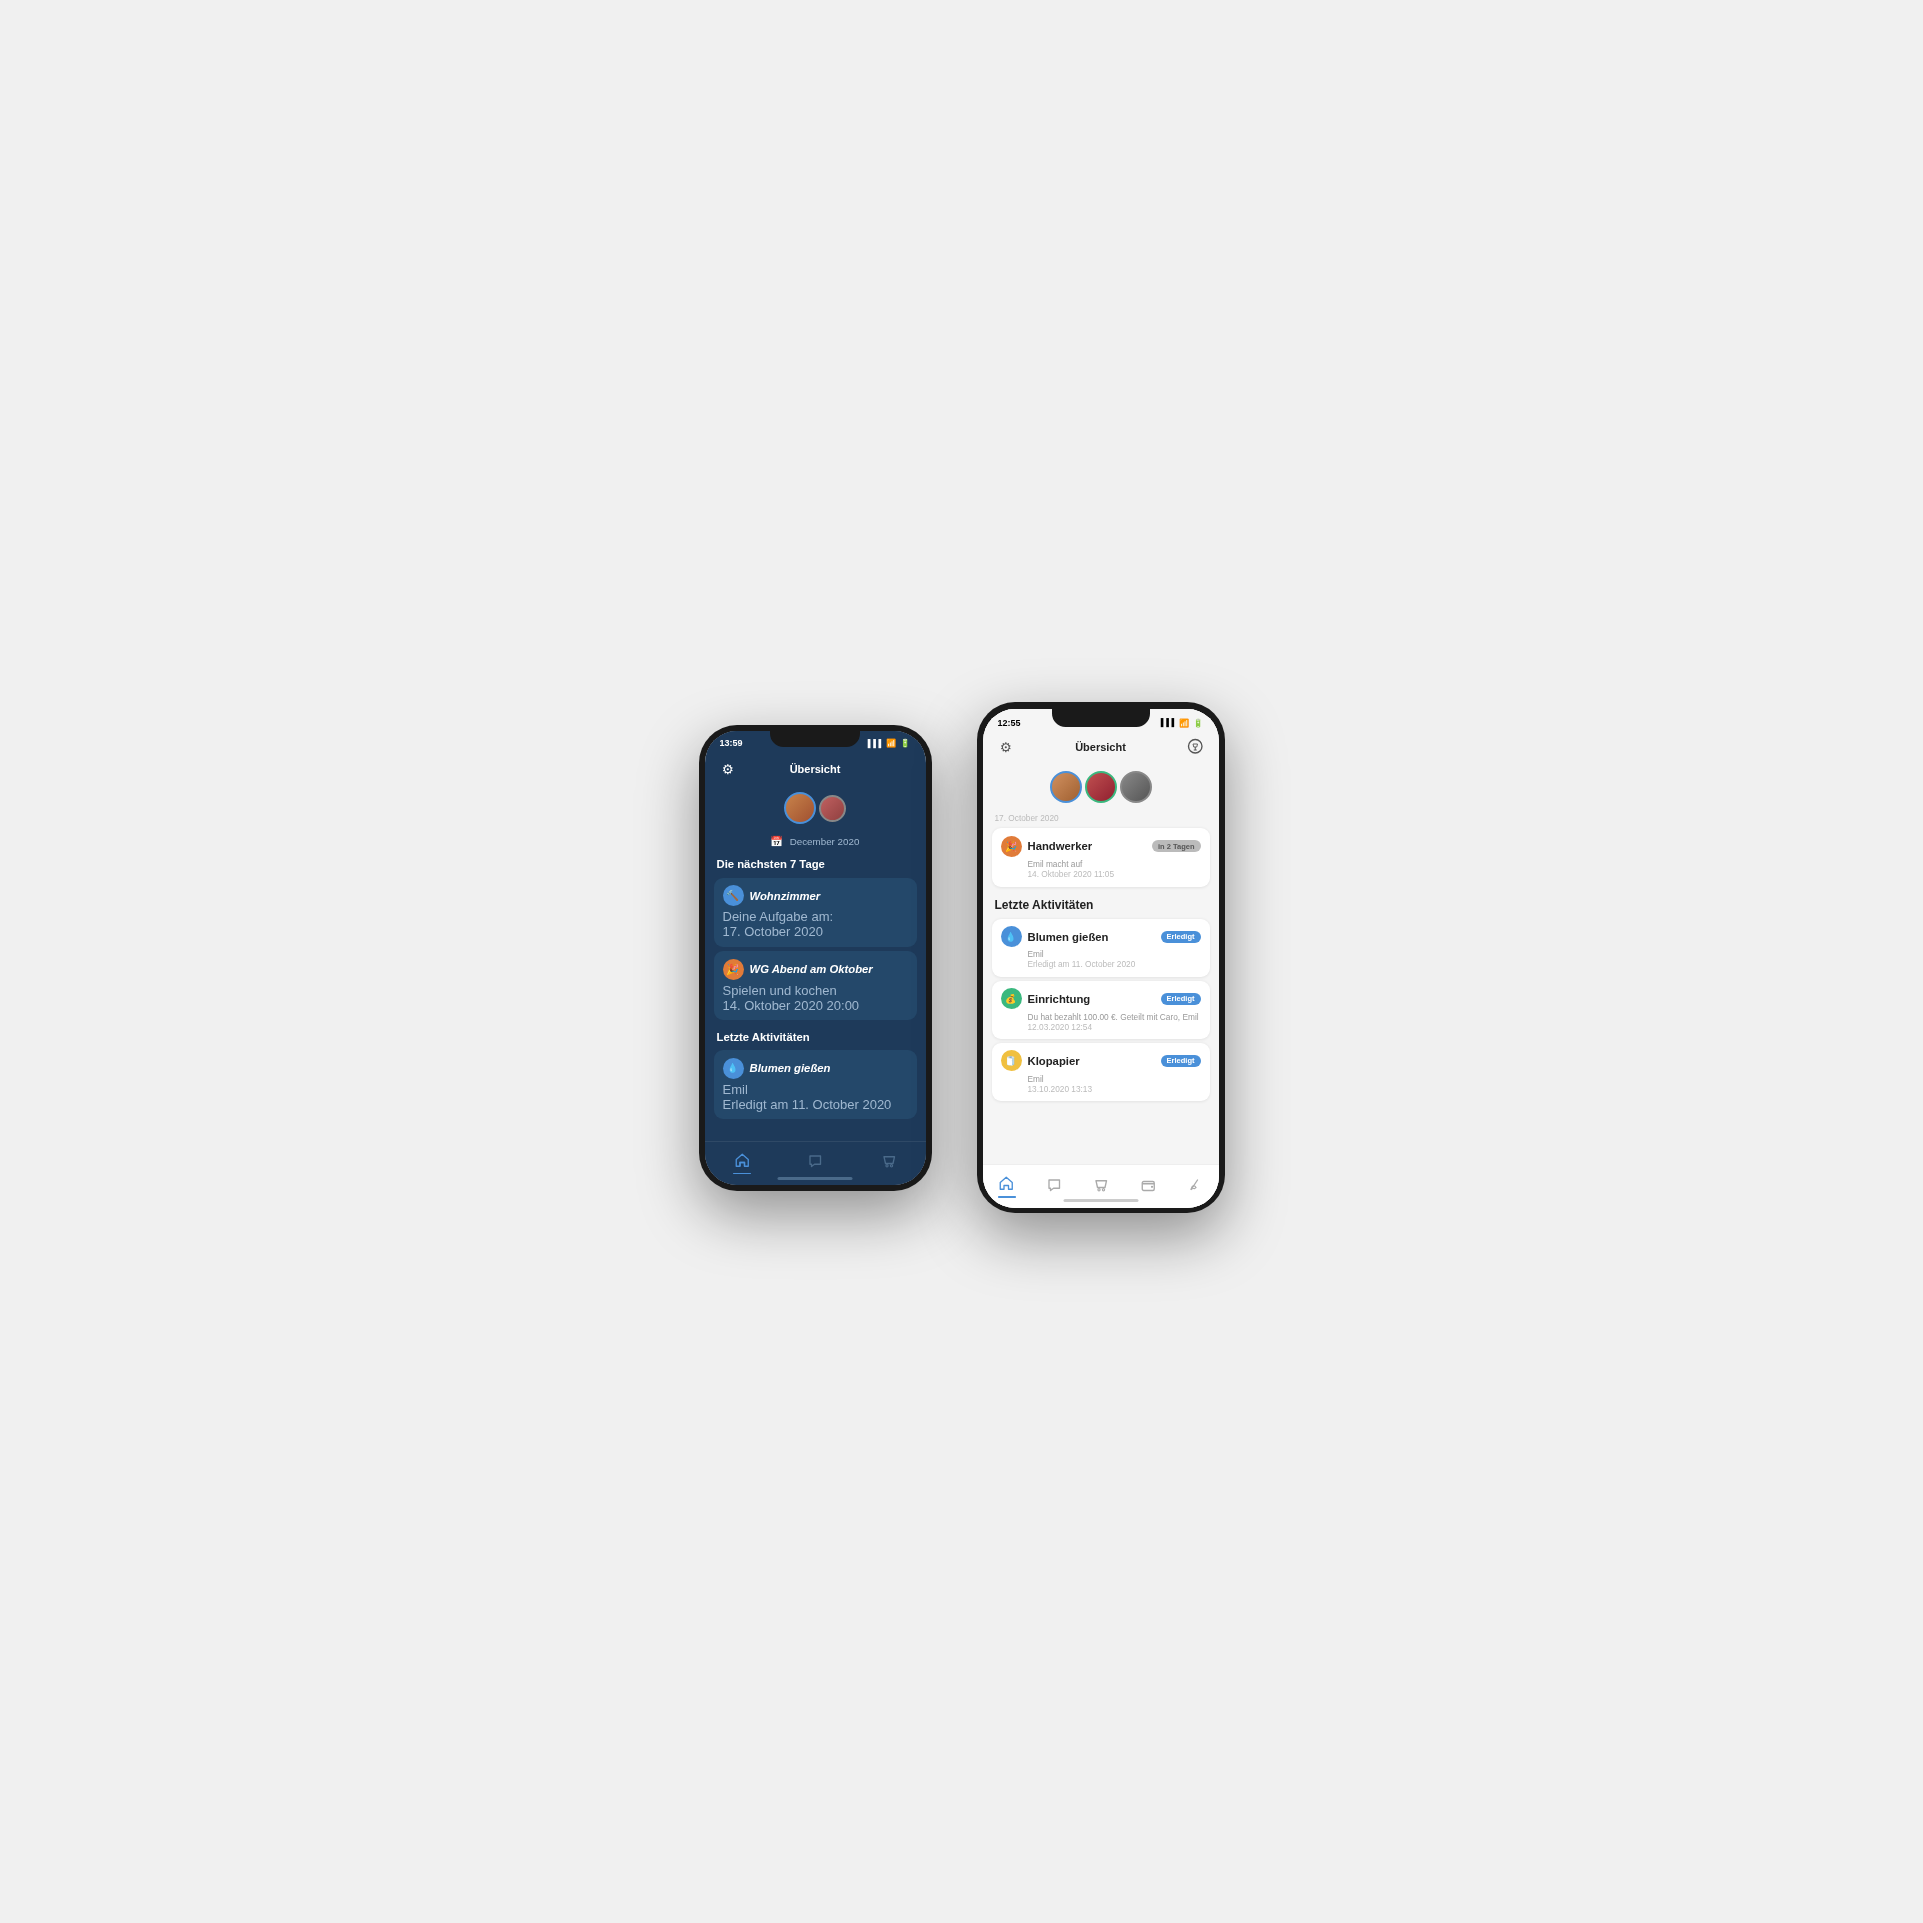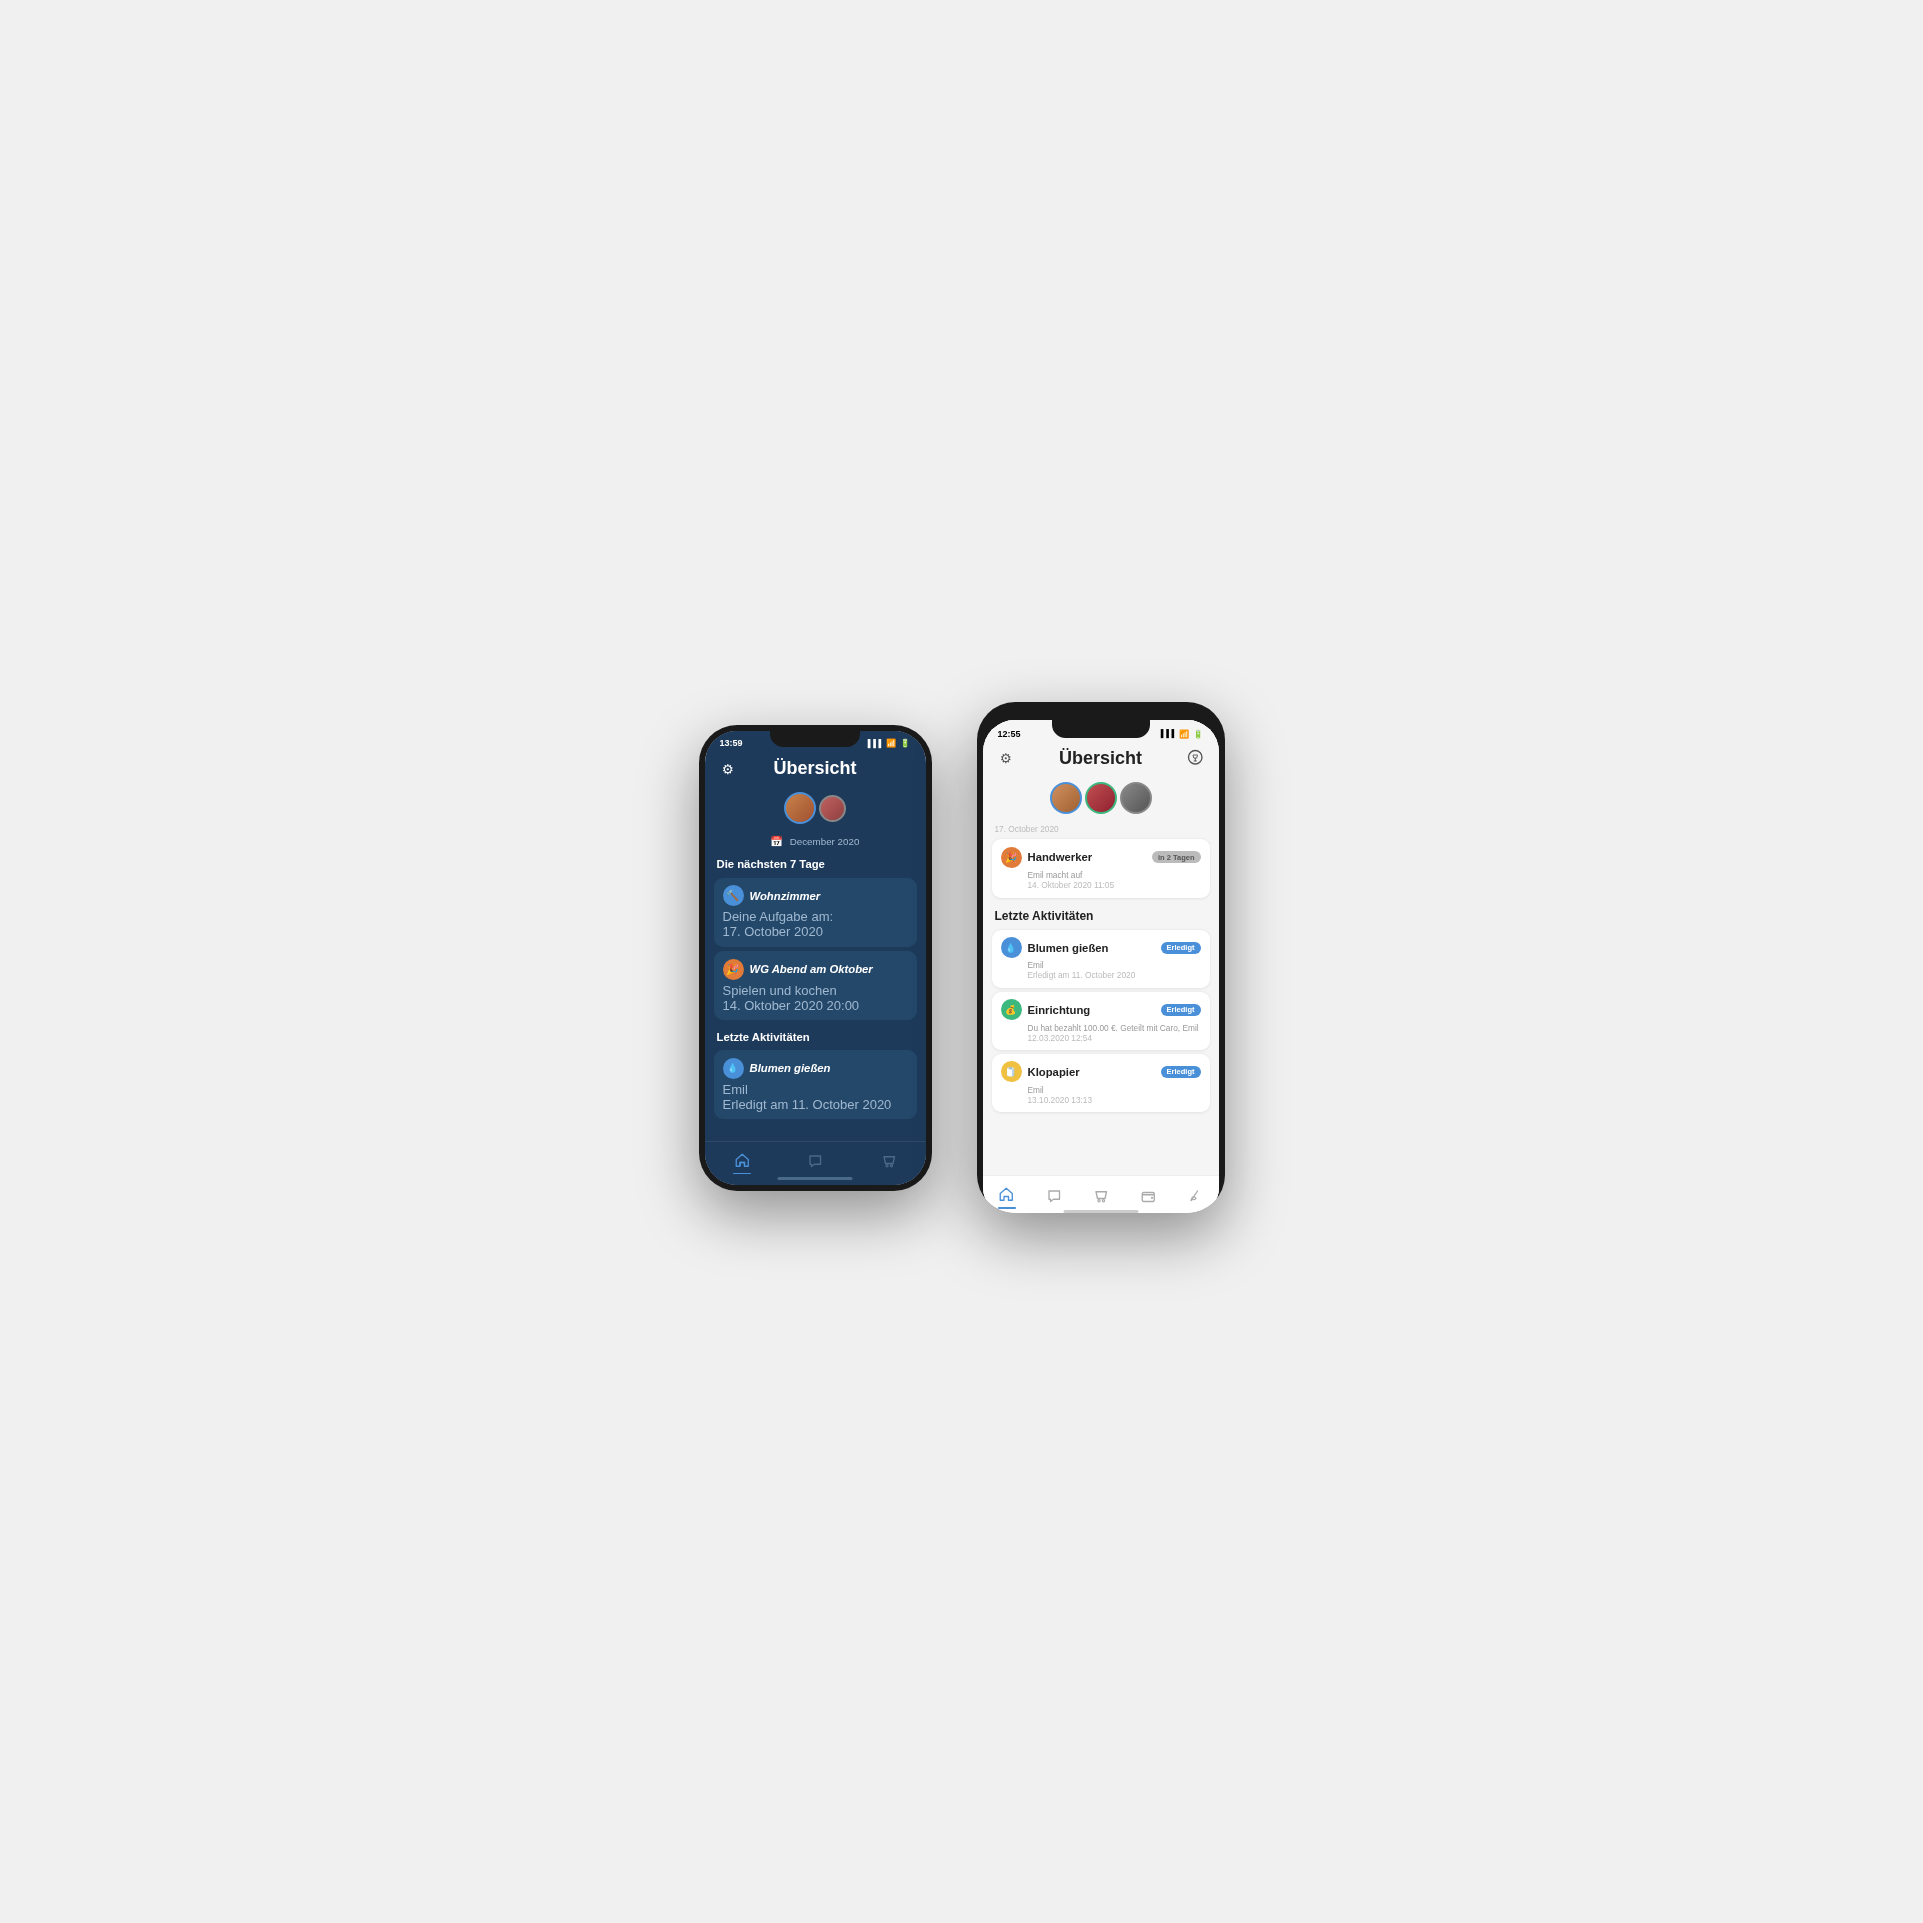--- a/index.html
+++ b/index.html
@@ -72,41 +72,41 @@
     }
 
     
     .phone-front {
       width: 248px;
       height: 511px;
       top: 22.5px;
       right: 0px;
     }
     .phone-front .phone-inner {
-      top: 18px; left: 6px;
+      top: 7px; left: 6px;
       width: 236px;
       height: 499px;
     }
     .phone-front .status-bar { color: #000; background: #f5f5f5; }
     .phone-front-screen {
       background: #f5f5f5;
       height: 100%;
       overflow: hidden;
       color: #333;
     }
 
     
     .app-header {
       display: flex;
       justify-content: space-between;
       align-items: center;
       padding: 6px 12px;
     }
     .app-title {
-      font-size: 18px;
+      font-size: 11px;
       font-weight: 700;
     }
     .icon-btn {
       width: 22.5px;
       height: 22.5px;
       display: flex;
       align-items: center;
       justify-content: center;
       font-size: 13.5px;
     }

